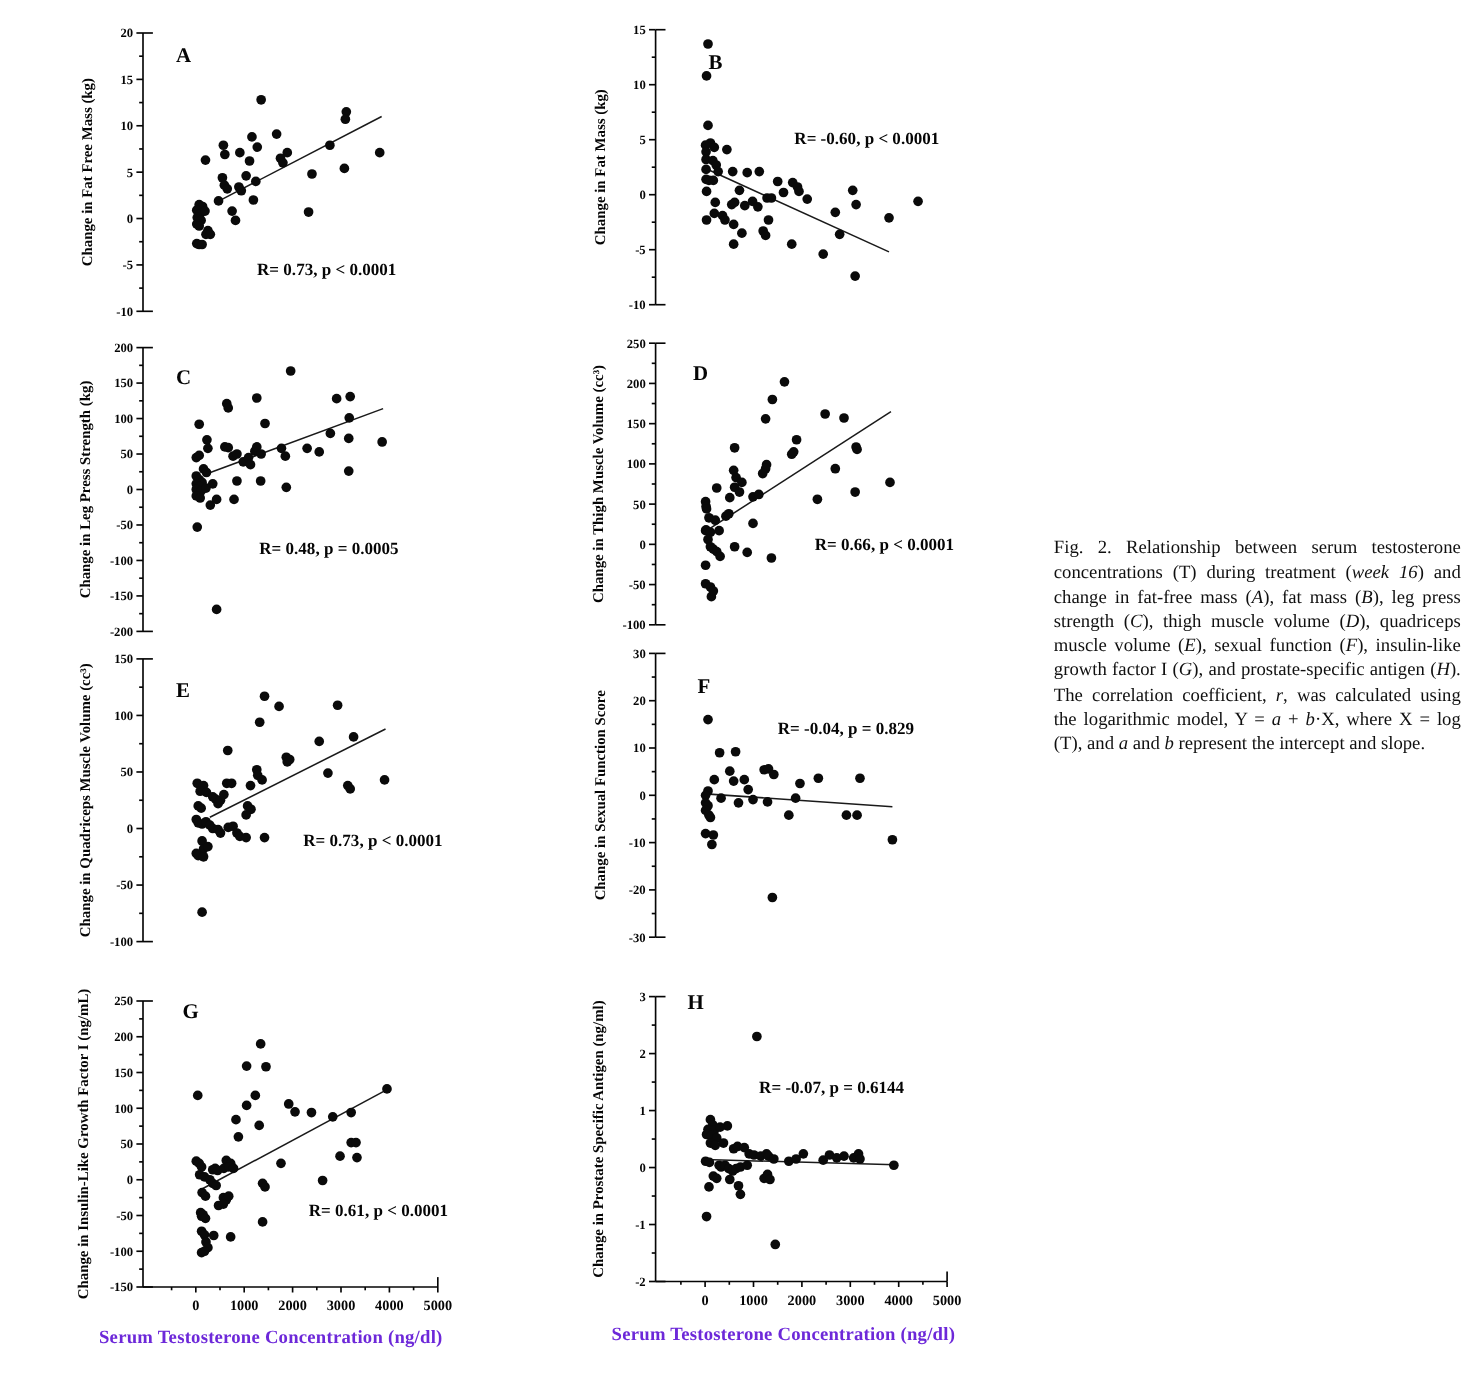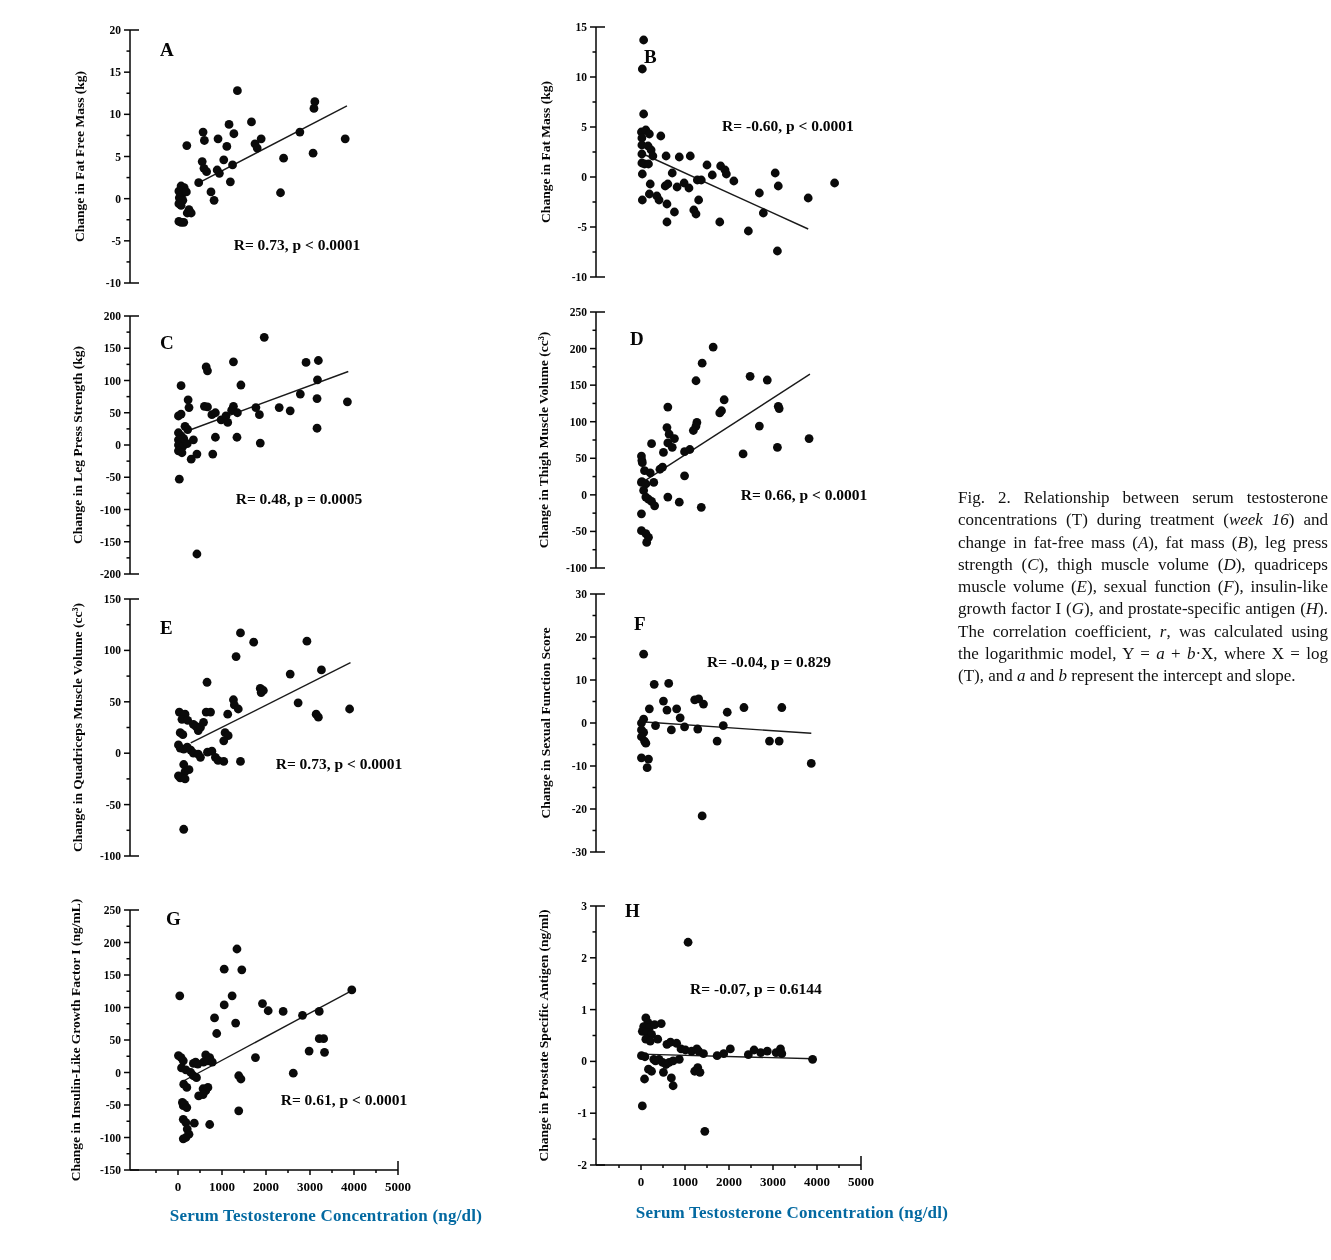--- a/index.html
+++ b/index.html
@@ -1,22 +1,22 @@
 <!DOCTYPE html>
 <html><head>
 <meta charset="utf-8">
 <style>
   html,body{margin:0;padding:0;background:#ffffff;}
   body{width:1331px;height:1260px;position:relative;font-family:"Liberation Serif",serif;color:#000;}
   .fig-root{position:absolute;left:0;top:0;width:1331px;height:1260px;background:#fff;}
   .panel{position:absolute;width:420px;}
   .panel svg{overflow:visible;display:block;}
   svg text{fill:#050505;}
-  .xlabel{position:absolute;width:392px;text-align:right;font-weight:bold;
-          font-size:17px;letter-spacing:.2px;color:#0369a1;}
+  .xlabel{position:absolute;width:392px;text-align:left;font-weight:bold;
+          font-size:17px;letter-spacing:.2px;color:#6d28d9;}
   .caption{position:absolute;left:958px;top:487px;width:370px;
            font-size:17px;line-height:22.3px;text-align:justify;color:#101010;}
   .caption i{font-style:italic;}
 </style>
 </head>
 <body>
 
 <div class="fig-root">
   <div class="panel" style="left: 60px; top: 10px; height: 290px;">
       <svg width="420" height="290" viewBox="0 0 420 290">

